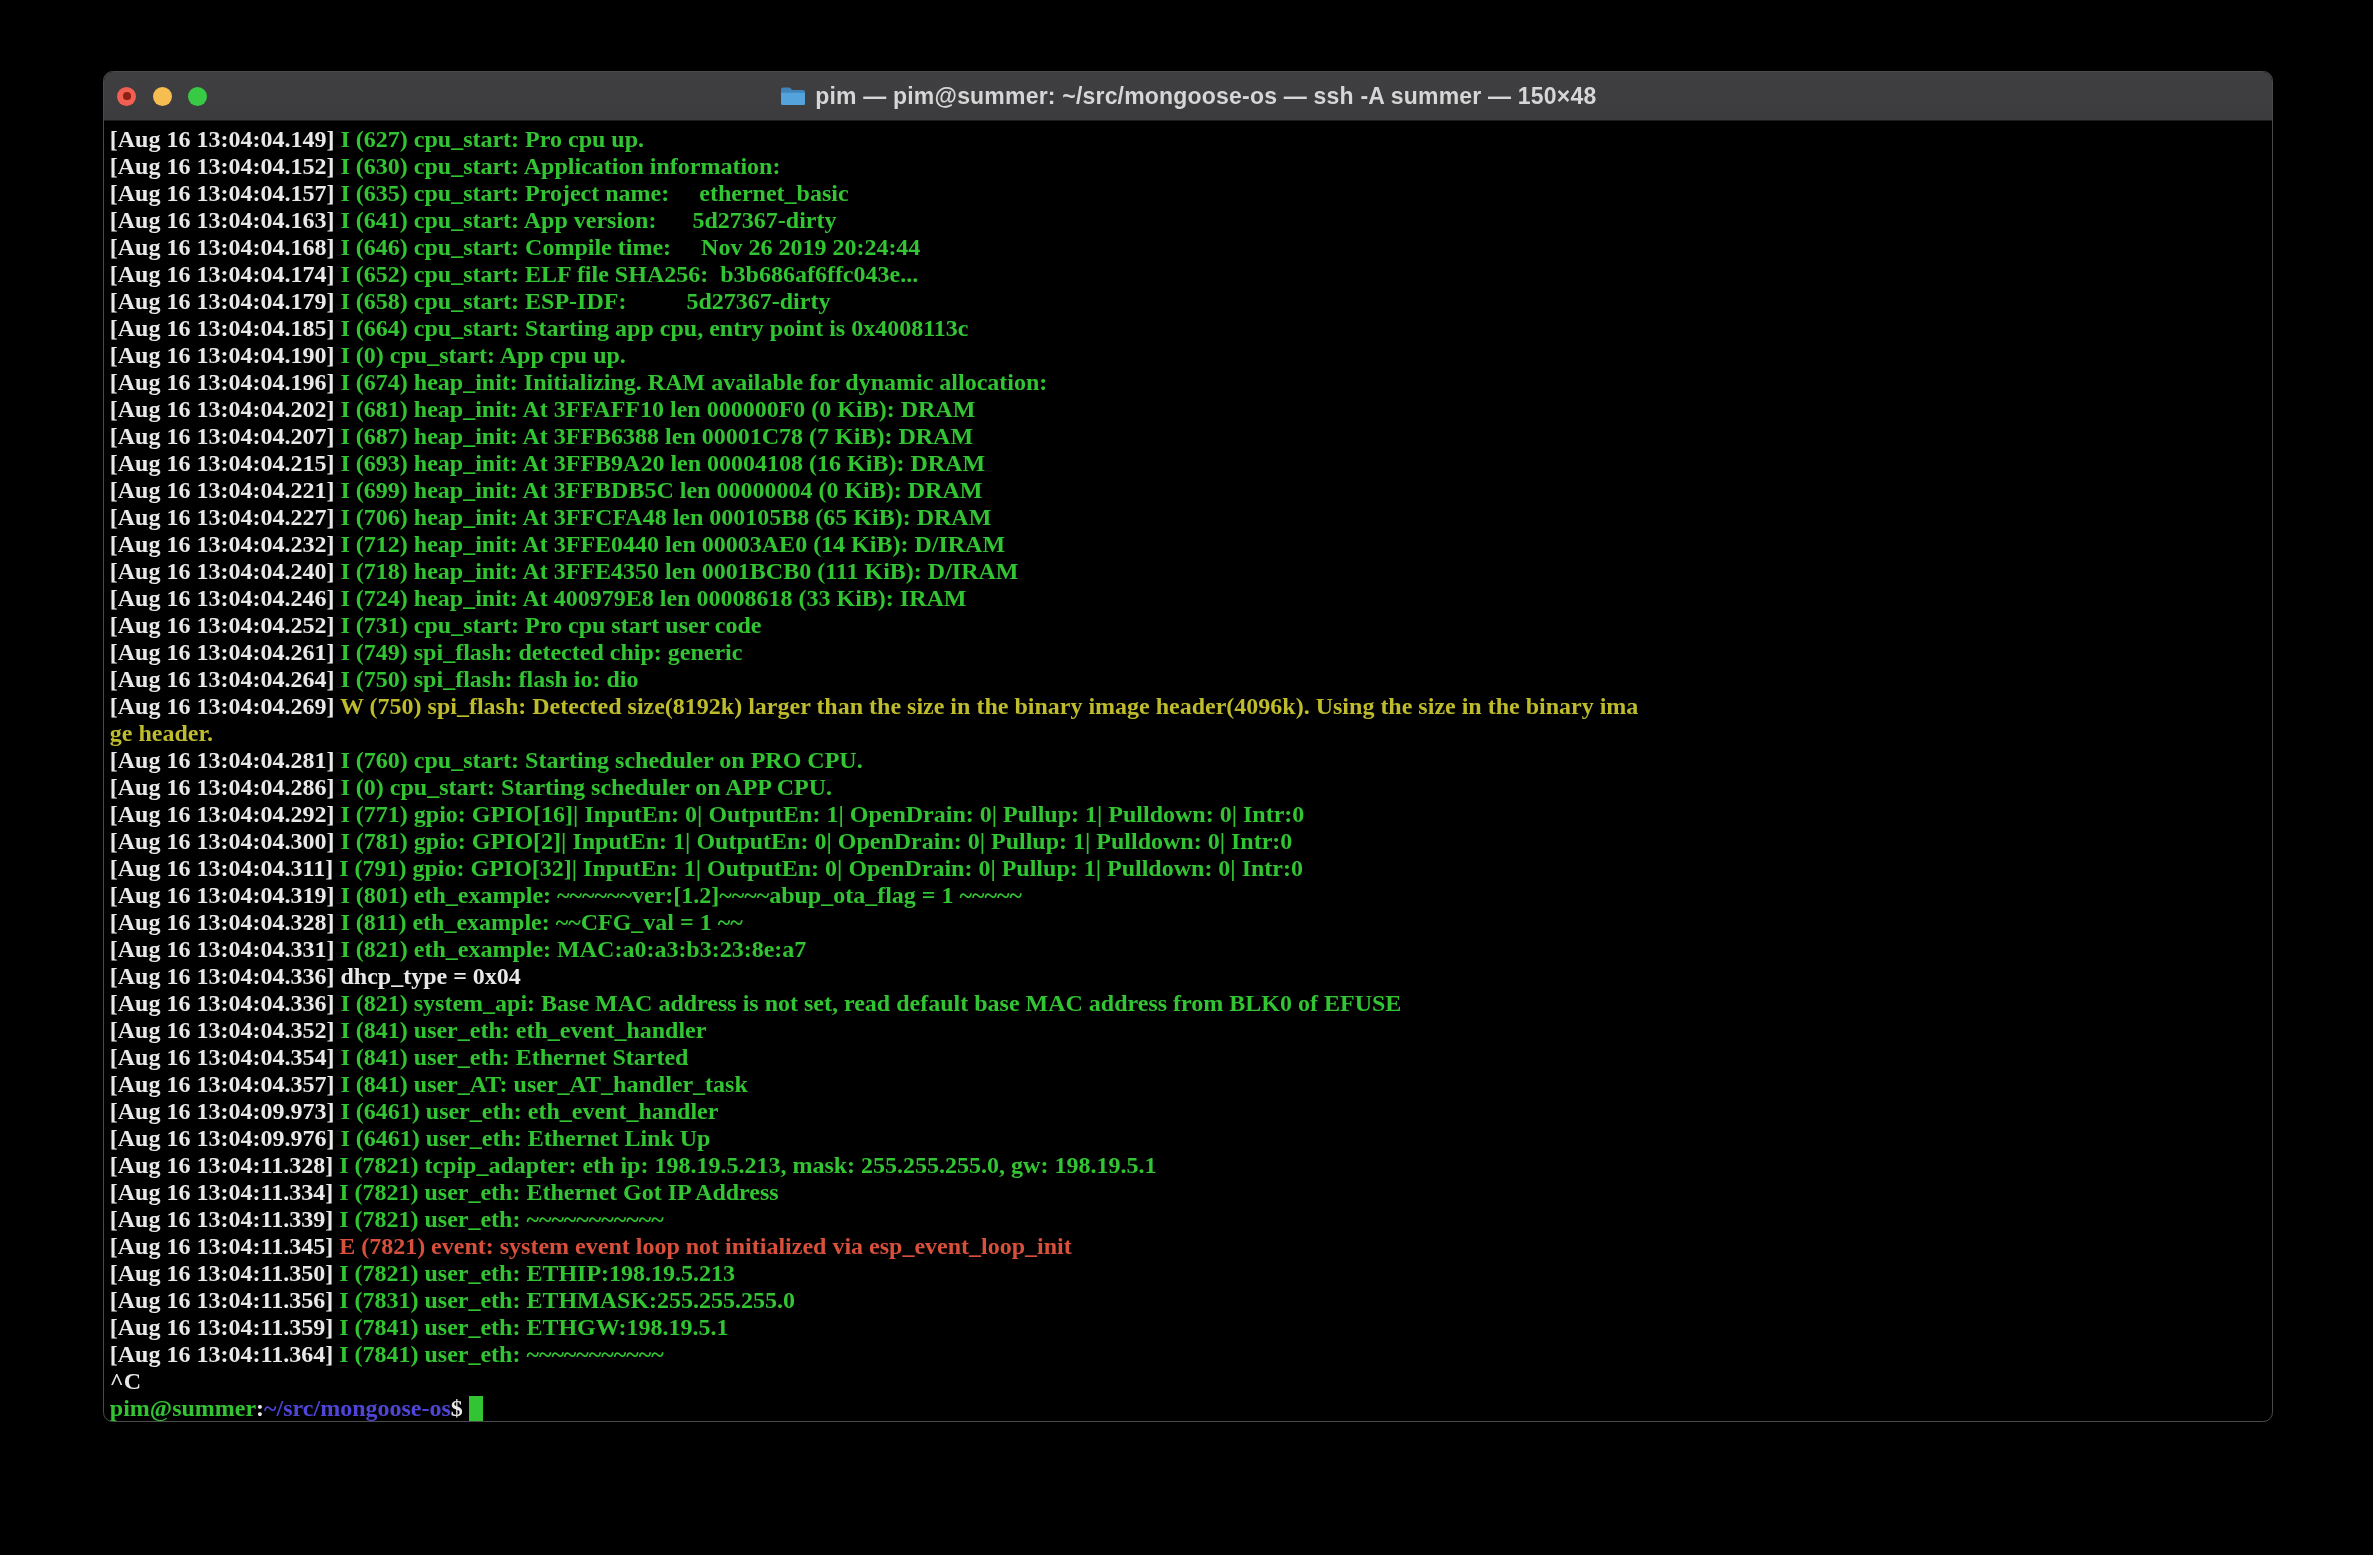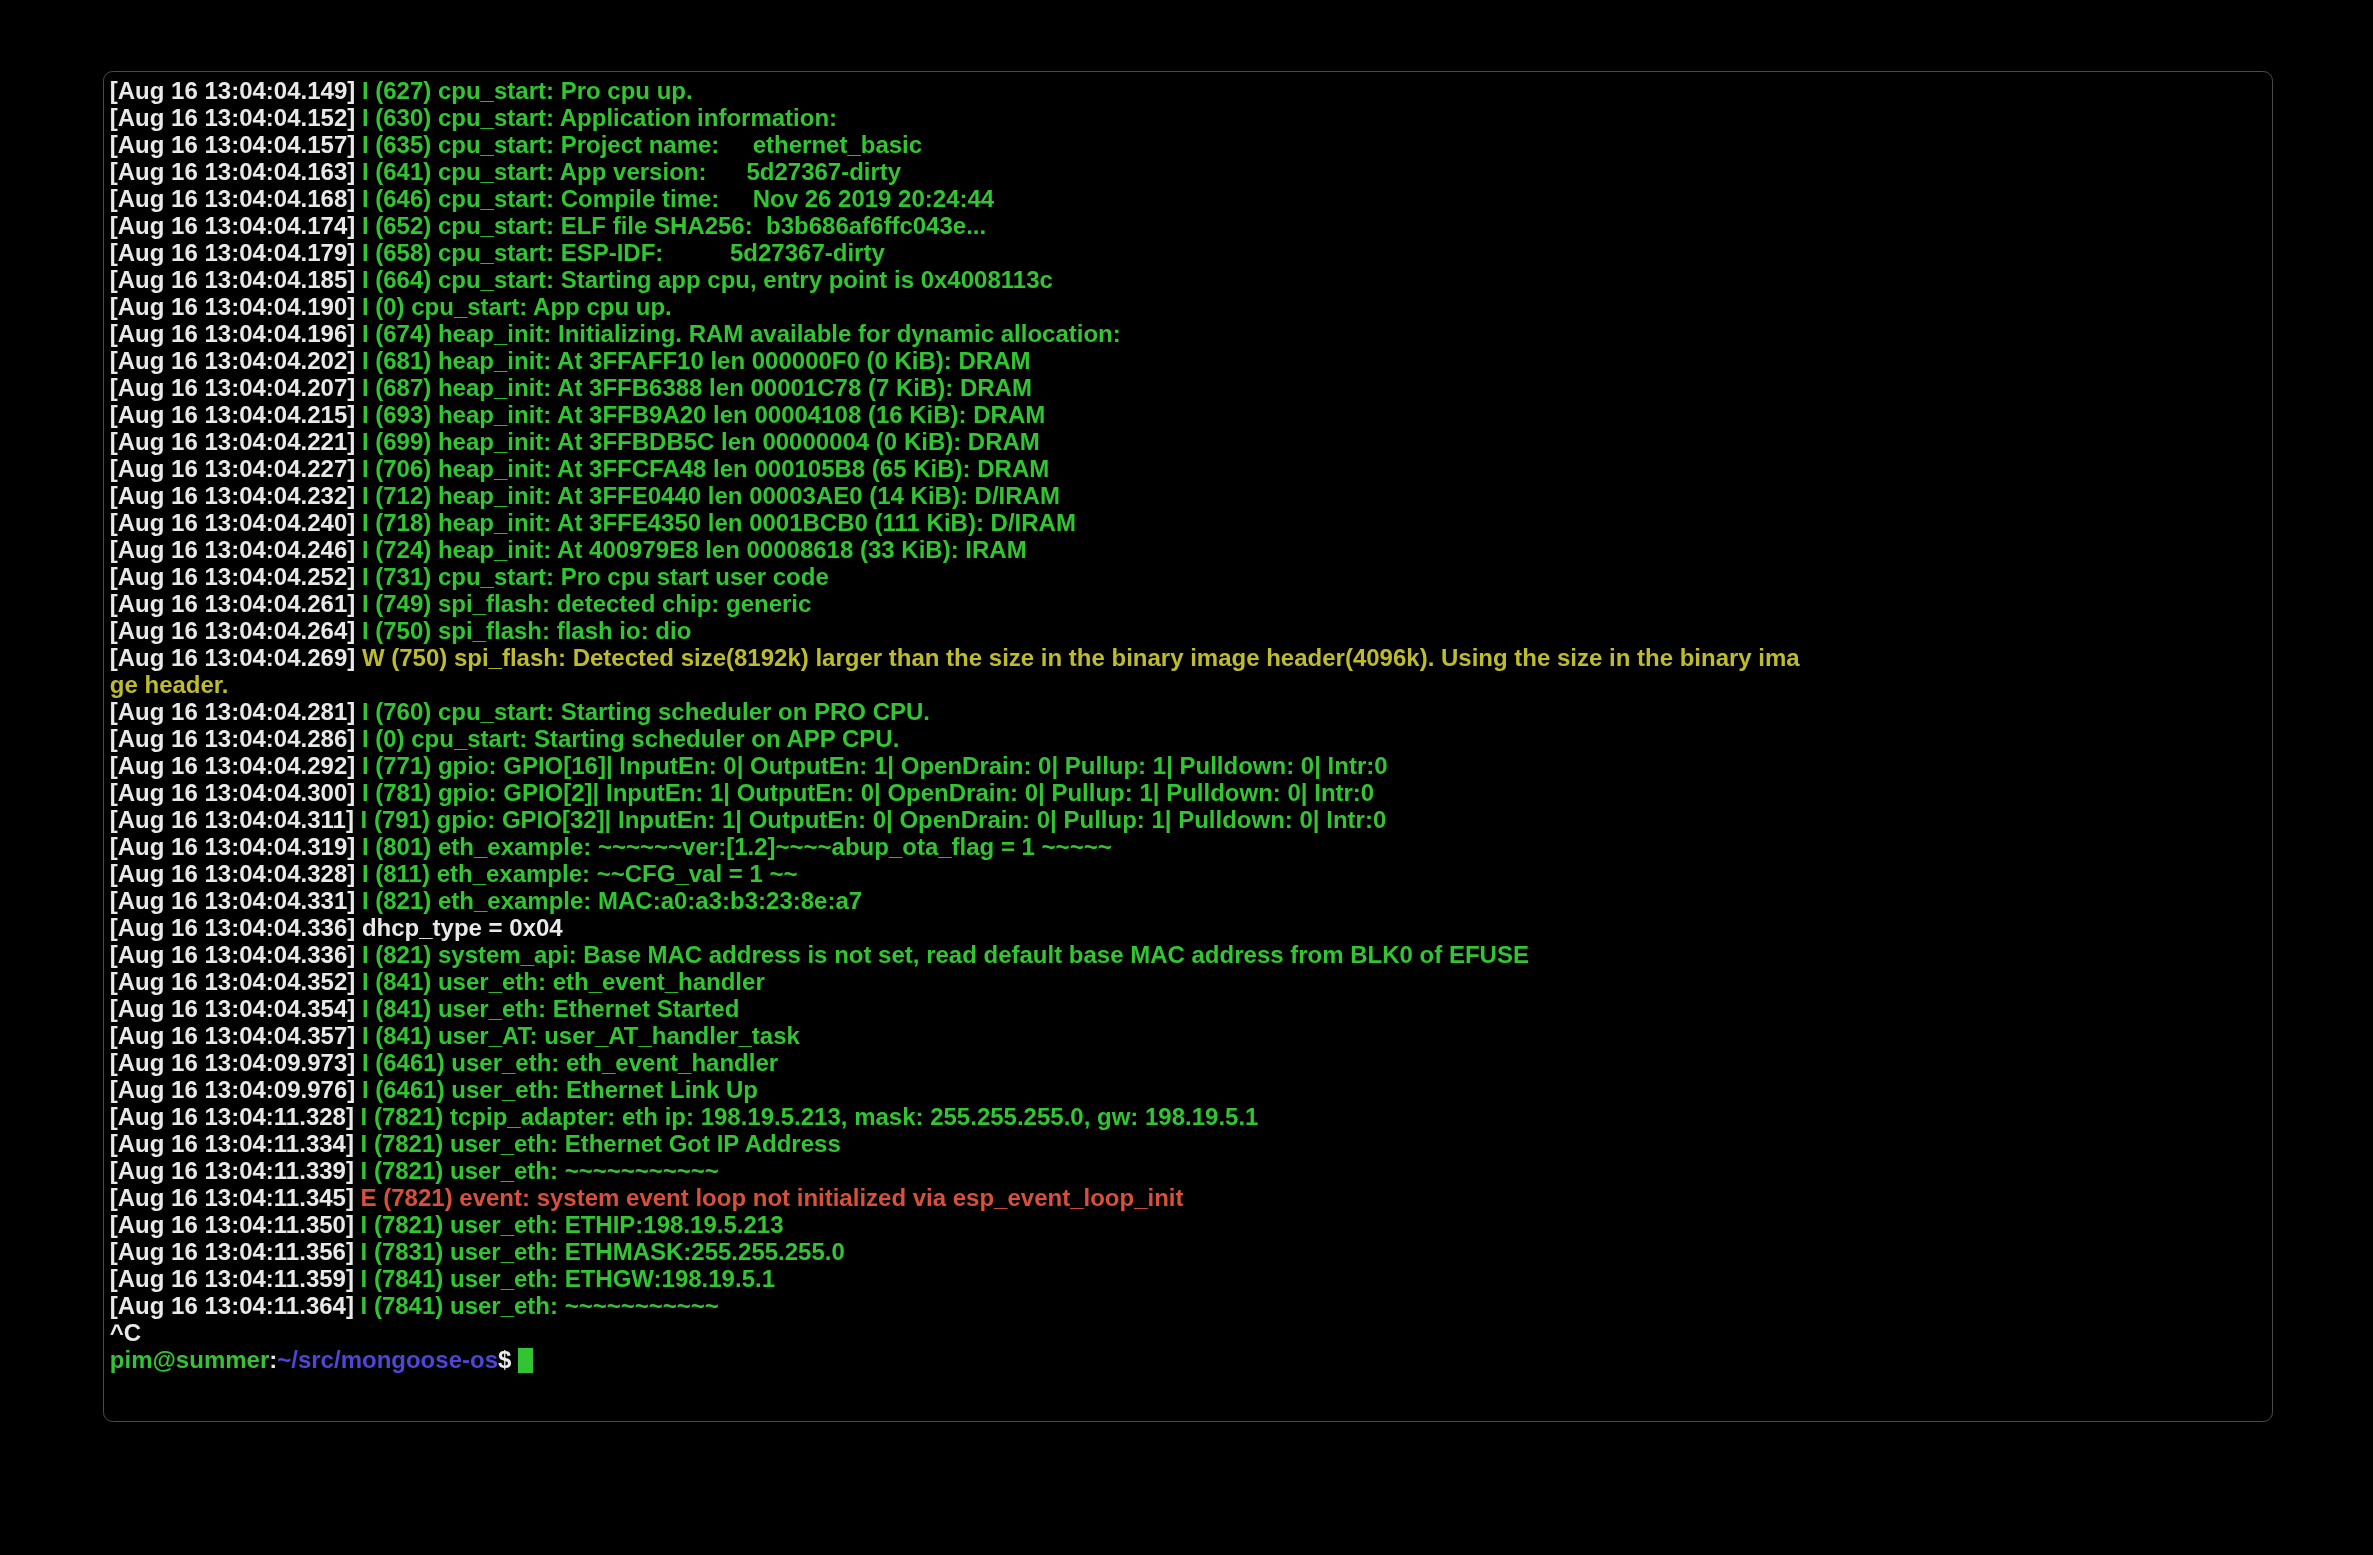--- a/index.html
+++ b/index.html
@@ -43,21 +43,21 @@
   .light.green{background:var(--traffic_green);}
   .titlewrap{display:flex;align-items:center;gap:9.6px;max-width:80%;}
   .title{
     font-family:"Liberation Sans",sans-serif;font-size:23px;font-weight:bold;
     color:var(--title_text);white-space:nowrap;letter-spacing:0.2px;
   }
   .proxy-icon{width:26px;height:22px;flex:0 0 auto;}
   .screen{
     position:relative;width:100%;height:1302px;
     padding:4.8px 0 0 5.8px;
-    font-family:Liberation Sans, sans-serif;
+    font-family:Liberation Serif, serif;
     font-size:24px;line-height:27px;font-weight:bold;
     color:var(--log_white);
     white-space:pre;overflow:hidden;
     cursor:text;
   }
   .row{height:27px;}
   .ts,.plain{color:var(--log_white);}
   .info{color:var(--log_green);}
   .warn{color:var(--log_yellow);}
   .err{color:var(--log_red);margin-top:28px;}
@@ -66,16 +66,30 @@
   .cursor{
     display:inline-block;width:0.605em;height:25px;
     background:var(--cursor_green);vertical-align:-4.8px;
   }
 </style>
 </head>
 <body>
 
 <div class="desktop">
   <div class="window">
+    <div class="titlebar">
+      <div class="lights">
+        <button class="light red" title=""></button>
+        <button class="light yellow" title=""></button>
+        <button class="light green" title=""></button>
+      </div>
+      <div class="titlewrap">
+        <svg class="proxy-icon" viewBox="0 0 27 23" aria-hidden="true">
+          <path d="M1 4.5 Q1 2.5 3 2.5 L10 2.5 L12.6 5.2 L24 5.2 Q26 5.2 26 7.2 L26 19 Q26 21 24 21 L3 21 Q1 21 1 19 Z" fill="var(--folder_back)"></path>
+          <path d="M1 8.2 L26 8.2 L26 19 Q26 21 24 21 L3 21 Q1 21 1 19 Z" fill="var(--folder_front)"></path>
+        </svg>
+        <span class="title">pim — pim@summer: ~/src/mongoose-os — ssh -A summer — 150×48</span>
+      </div>
+    </div>
     <div class="screen"><div class="row"><span class="ts">[Aug 16 13:04:04.149]</span><span class="info"> I (627) cpu_start: Pro cpu up.</span></div><div class="row"><span class="ts">[Aug 16 13:04:04.152]</span><span class="info"> I (630) cpu_start: Application information:</span></div><div class="row"><span class="ts">[Aug 16 13:04:04.157]</span><span class="info"> I (635) cpu_start: Project name:     ethernet_basic</span></div><div class="row"><span class="ts">[Aug 16 13:04:04.163]</span><span class="info"> I (641) cpu_start: App version:      5d27367-dirty</span></div><div class="row"><span class="ts">[Aug 16 13:04:04.168]</span><span class="info"> I (646) cpu_start: Compile time:     Nov 26 2019 20:24:44</span></div><div class="row"><span class="ts">[Aug 16 13:04:04.174]</span><span class="info"> I (652) cpu_start: ELF file SHA256:  b3b686af6ffc043e...</span></div><div class="row"><span class="ts">[Aug 16 13:04:04.179]</span><span class="info"> I (658) cpu_start: ESP-IDF:          5d27367-dirty</span></div><div class="row"><span class="ts">[Aug 16 13:04:04.185]</span><span class="info"> I (664) cpu_start: Starting app cpu, entry point is 0x4008113c</span></div><div class="row"><span class="ts">[Aug 16 13:04:04.190]</span><span class="info"> I (0) cpu_start: App cpu up.</span></div><div class="row"><span class="ts">[Aug 16 13:04:04.196]</span><span class="info"> I (674) heap_init: Initializing. RAM available for dynamic allocation:</span></div><div class="row"><span class="ts">[Aug 16 13:04:04.202]</span><span class="info"> I (681) heap_init: At 3FFAFF10 len 000000F0 (0 KiB): DRAM</span></div><div class="row"><span class="ts">[Aug 16 13:04:04.207]</span><span class="info"> I (687) heap_init: At 3FFB6388 len 00001C78 (7 KiB): DRAM</span></div><div class="row"><span class="ts">[Aug 16 13:04:04.215]</span><span class="info"> I (693) heap_init: At 3FFB9A20 len 00004108 (16 KiB): DRAM</span></div><div class="row"><span class="ts">[Aug 16 13:04:04.221]</span><span class="info"> I (699) heap_init: At 3FFBDB5C len 00000004 (0 KiB): DRAM</span></div><div class="row"><span class="ts">[Aug 16 13:04:04.227]</span><span class="info"> I (706) heap_init: At 3FFCFA48 len 000105B8 (65 KiB): DRAM</span></div><div class="row"><span class="ts">[Aug 16 13:04:04.232]</span><span class="info"> I (712) heap_init: At 3FFE0440 len 00003AE0 (14 KiB): D/IRAM</span></div><div class="row"><span class="ts">[Aug 16 13:04:04.240]</span><span class="info"> I (718) heap_init: At 3FFE4350 len 0001BCB0 (111 KiB): D/IRAM</span></div><div class="row"><span class="ts">[Aug 16 13:04:04.246]</span><span class="info"> I (724) heap_init: At 400979E8 len 00008618 (33 KiB): IRAM</span></div><div class="row"><span class="ts">[Aug 16 13:04:04.252]</span><span class="info"> I (731) cpu_start: Pro cpu start user code</span></div><div class="row"><span class="ts">[Aug 16 13:04:04.261]</span><span class="info"> I (749) spi_flash: detected chip: generic</span></div><div class="row"><span class="ts">[Aug 16 13:04:04.264]</span><span class="info"> I (750) spi_flash: flash io: dio</span></div><div class="row"><span class="ts">[Aug 16 13:04:04.269]</span><span class="warn"> W (750) spi_flash: Detected size(8192k) larger than the size in the binary image header(4096k). Using the size in the binary ima</span></div><div class="row"><span class="warn">ge header.</span></div><div class="row"><span class="ts">[Aug 16 13:04:04.281]</span><span class="info"> I (760) cpu_start: Starting scheduler on PRO CPU.</span></div><div class="row"><span class="ts">[Aug 16 13:04:04.286]</span><span class="info"> I (0) cpu_start: Starting scheduler on APP CPU.</span></div><div class="row"><span class="ts">[Aug 16 13:04:04.292]</span><span class="info"> I (771) gpio: GPIO[16]| InputEn: 0| OutputEn: 1| OpenDrain: 0| Pullup: 1| Pulldown: 0| Intr:0</span></div><div class="row"><span class="ts">[Aug 16 13:04:04.300]</span><span class="info"> I (781) gpio: GPIO[2]| InputEn: 1| OutputEn: 0| OpenDrain: 0| Pullup: 1| Pulldown: 0| Intr:0</span></div><div class="row"><span class="ts">[Aug 16 13:04:04.311]</span><span class="info"> I (791) gpio: GPIO[32]| InputEn: 1| OutputEn: 0| OpenDrain: 0| Pullup: 1| Pulldown: 0| Intr:0</span></div><div class="row"><span class="ts">[Aug 16 13:04:04.319]</span><span class="info"> I (801) eth_example: ~~~~~~ver:[1.2]~~~~abup_ota_flag = 1 ~~~~~</span></div><div class="row"><span class="ts">[Aug 16 13:04:04.328]</span><span class="info"> I (811) eth_example: ~~CFG_val = 1 ~~</span></div><div class="row"><span class="ts">[Aug 16 13:04:04.331]</span><span class="info"> I (821) eth_example: MAC:a0:a3:b3:23:8e:a7</span></div><div class="row"><span class="ts">[Aug 16 13:04:04.336]</span><span class="plain"> dhcp_type = 0x04</span></div><div class="row"><span class="ts">[Aug 16 13:04:04.336]</span><span class="info"> I (821) system_api: Base MAC address is not set, read default base MAC address from BLK0 of EFUSE</span></div><div class="row"><span class="ts">[Aug 16 13:04:04.352]</span><span class="info"> I (841) user_eth: eth_event_handler</span></div><div class="row"><span class="ts">[Aug 16 13:04:04.354]</span><span class="info"> I (841) user_eth: Ethernet Started</span></div><div class="row"><span class="ts">[Aug 16 13:04:04.357]</span><span class="info"> I (841) user_AT: user_AT_handler_task</span></div><div class="row"><span class="ts">[Aug 16 13:04:09.973]</span><span class="info"> I (6461) user_eth: eth_event_handler</span></div><div class="row"><span class="ts">[Aug 16 13:04:09.976]</span><span class="info"> I (6461) user_eth: Ethernet Link Up</span></div><div class="row"><span class="ts">[Aug 16 13:04:11.328]</span><span class="info"> I (7821) tcpip_adapter: eth ip: 198.19.5.213, mask: 255.255.255.0, gw: 198.19.5.1</span></div><div class="row"><span class="ts">[Aug 16 13:04:11.334]</span><span class="info"> I (7821) user_eth: Ethernet Got IP Address</span></div><div class="row"><span class="ts">[Aug 16 13:04:11.339]</span><span class="info"> I (7821) user_eth: ~~~~~~~~~~~</span></div><div class="row"><span class="ts">[Aug 16 13:04:11.345]</span><span class="err"> E (7821) event: system event loop not initialized via esp_event_loop_init</span></div><div class="row"><span class="ts">[Aug 16 13:04:11.350]</span><span class="info"> I (7821) user_eth: ETHIP:198.19.5.213</span></div><div class="row"><span class="ts">[Aug 16 13:04:11.356]</span><span class="info"> I (7831) user_eth: ETHMASK:255.255.255.0</span></div><div class="row"><span class="ts">[Aug 16 13:04:11.359]</span><span class="info"> I (7841) user_eth: ETHGW:198.19.5.1</span></div><div class="row"><span class="ts">[Aug 16 13:04:11.364]</span><span class="info"> I (7841) user_eth: ~~~~~~~~~~~</span></div><div class="row"><span class="plain">^C</span></div><div class="row"><span class="user">pim@summer</span><span class="plain">:</span><span class="path">~/src/mongoose-os</span><span class="plain">$ </span><span class="cursor"></span></div></div>
   </div>
 </div>
 
 
 </body></html>

